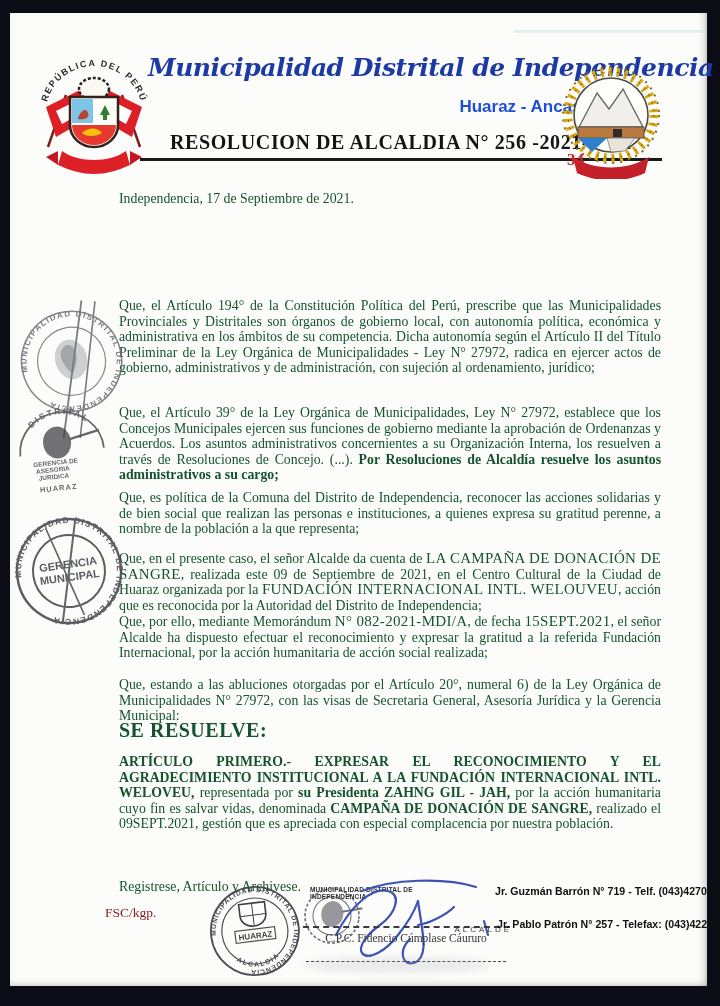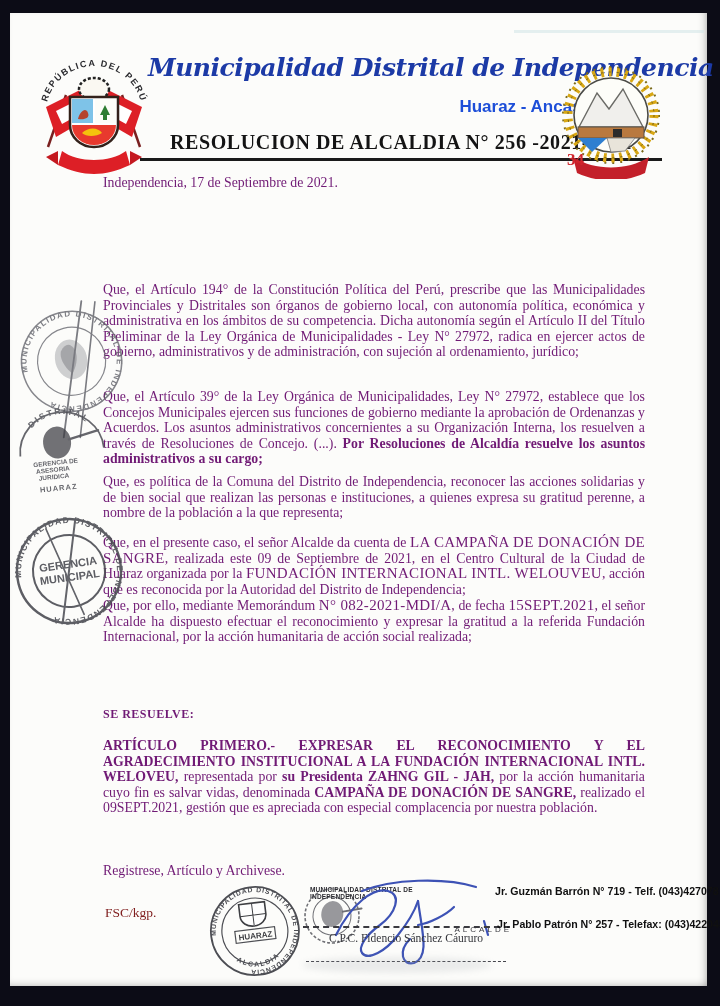--- a/index.html
+++ b/index.html
@@ -16,26 +16,26 @@
       letter-spacing:-.5px;color:#1c3aa6;white-space:nowrap;}
   .subtitle{position:absolute;left:138px;top:84px;width:444px;text-align:right;
       font-family:"Liberation Sans",sans-serif;font-weight:700;font-size:17px;color:#1d4ed8;}
   .res-title{position:absolute;left:130px;top:118px;width:522px;text-align:center;
       font-weight:700;font-size:20px;letter-spacing:.6px;color:#141414;
       border-bottom:3px solid #1a1a1a;padding-bottom:4px;}
   .seal-right{position:absolute;left:545px;top:48px;width:112px;height:118px;z-index:5;}
 
   
   .para{position:absolute;left:93px;width:542px;font-size:13.8px;line-height:15.6px;
-        text-align:justify;color:#701a75;margin:0;}
+        text-align:justify;color:#14532d;margin:16px;}
   .single{text-align:left;}
   .b{font-weight:700;}
   .sc{font-size:15px;letter-spacing:.3px;}
   .bold-block{font-weight:700;line-height:17.5px;text-align:left;}
-  .resuelve{font-weight:700;font-size:12px;letter-spacing:.5px;}
+  .resuelve{font-weight:700;font-size:20px;letter-spacing:.5px;}
 
   
   .stamp{position:absolute;}
   .tiny-stamp-text{position:absolute;left:300px;top:873px;width:150px;
       font-family:"Liberation Sans",sans-serif;font-weight:700;font-size:6.5px;color:#2a2a30;
       letter-spacing:.2px;}
   .signature{position:absolute;left:312px;top:858px;width:185px;height:100px;}
   .dotline{position:absolute;left:293px;top:913px;width:207px;border-top:2px dashed #3a3a40;}
   .dashline2{position:absolute;left:296px;top:948px;width:200px;border-top:1.6px dashed #45454c;}
   .signer-name{position:absolute;left:290px;top:919px;width:212px;text-align:center;
@@ -111,20 +111,21 @@
     <p class="para" style="top:269px">Que, el Artículo 194° de la Constitución Política del Perú, prescribe que las Municipalidades Provinciales y Distritales son órganos de gobierno local, con autonomía política, económica y administrativa en los ámbitos de su competencia. Dicha autonomía según el Artículo II del Título Preliminar de la Ley Orgánica de Municipalidades - Ley N° 27972, radica en ejercer actos de gobierno, administrativos y de administración, con sujeción al ordenamiento, jurídico;</p>
 
     <p class="para" style="top:376px"><span>Que, el Artículo 39° de la Ley Orgánica de Municipalidades, Ley N° 27972, establece que los Concejos Municipales ejercen sus funciones de gobierno mediante la aprobación de Ordenanzas y Acuerdos. Los asuntos administrativos concernientes a su Organización Interna, los resuelven a través de Resoluciones de Concejo. (...). </span><span class="b">Por Resoluciones de Alcaldía resuelve los asuntos administrativos a su cargo;</span></p>
 
     <p class="para" style="top:461px">Que, es política de la Comuna del Distrito de Independencia, reconocer las acciones solidarias y de bien social que realizan las personas e instituciones, a quienes expresa su gratitud perenne, a nombre de la población a la que representa;</p>
 
     <p class="para" style="top:522px"><span>Que, en el presente caso, el señor Alcalde da cuenta de </span><span class="sc">LA CAMPAÑA DE DONACIÓN DE SANGRE</span><span>, realizada este 09 de Septiembre de 2021, en el Centro Cultural de la Ciudad de Huaraz organizada por la </span><span class="sc">FUNDACIÓN INTERNACIONAL INTL. WELOUVEU</span><span>, acción que es reconocida por la Autoridad del Distrito de Independencia;</span></p>
 
     <p class="para" style="top:585px"><span>Que, por ello, mediante Memorándum </span><span class="sc">N° 082-2021-MDI/A</span><span>, de fecha </span><span class="sc">15SEPT.2021</span><span>, el señor Alcalde ha dispuesto efectuar el reconocimiento y expresar la gratitud a la referida Fundación Internacional, por la acción humanitaria de acción social realizada;</span></p>
 
+    <p class="para" style="top:648px">Que, estando a las abluciones otorgadas por el Artículo 20°, numeral 6) de la Ley Orgánica de Municipalidades N° 27972, con las visas de Secretaria General, Asesoría Jurídica  y la Gerencia Municipal:</p>
 
     <p class="para resuelve" style="top:694px">SE RESUELVE:</p>
 
     <p class="para" style="top:725px"><span class="b">ARTÍCULO PRIMERO.- EXPRESAR EL RECONOCIMIENTO Y EL AGRADECIMIENTO INSTITUCIONAL A LA FUNDACIÓN INTERNACIONAL INTL. WELOVEU,</span><span> representada por </span><span class="b">su Presidenta ZAHNG GIL - JAH,</span><span> por la acción humanitaria cuyo fin es salvar vidas, denominada </span><span class="b">CAMPAÑA DE DONACIÓN DE SANGRE,</span><span> realizado el 09SEPT.2021, gestión que es apreciada con especial complacencia por nuestra población.</span></p>
 
 
     <p class="para single" style="top:850px">Registrese, Artículo y Archivese.</p>
 
     <div class="initials">FSC/kgp.</div>
 
@@ -206,21 +207,21 @@
       <g fill="none" stroke="#3d52b5" stroke-width="2.2" stroke-linecap="round">
         <path d="M14,64 C30,32 52,16 66,20 C80,24 74,42 58,54 C44,64 36,76 40,82 C46,90 64,80 76,64 C84,54 92,42 96,30"></path>
         <path d="M40,20 C70,8 122,6 154,16"></path>
         <path d="M96,30 C100,60 108,86 92,92 C80,95 76,80 88,68"></path>
         <path d="M96,54 C108,52 124,44 132,36"></path>
         <path d="M162,50 L166,64"></path>
       </g>
     </svg>
 
     <div class="dotline"></div>
-    <div class="signer-name">C.P.C. Fidencio Sánchez Cáururo</div>
+    <div class="signer-name">C.P.C. Fidencio Cúmplase Cáururo</div>
     <div class="signer-title">ALCALDE</div>
     <div class="dashline2"></div>
 
     <div class="addr" style="left:487px;top:905px">Jr. Pablo Patrón N° 257 - Telefax: (043)422048</div>
     <div class="addr" style="left:485px;top:872px">Jr. Guzmán Barrón N° 719 - Telf. (043)427078</div>
 
     <div class="smudge"></div>
   </div>
   <div class="frame-highlight"></div>
 </div>

